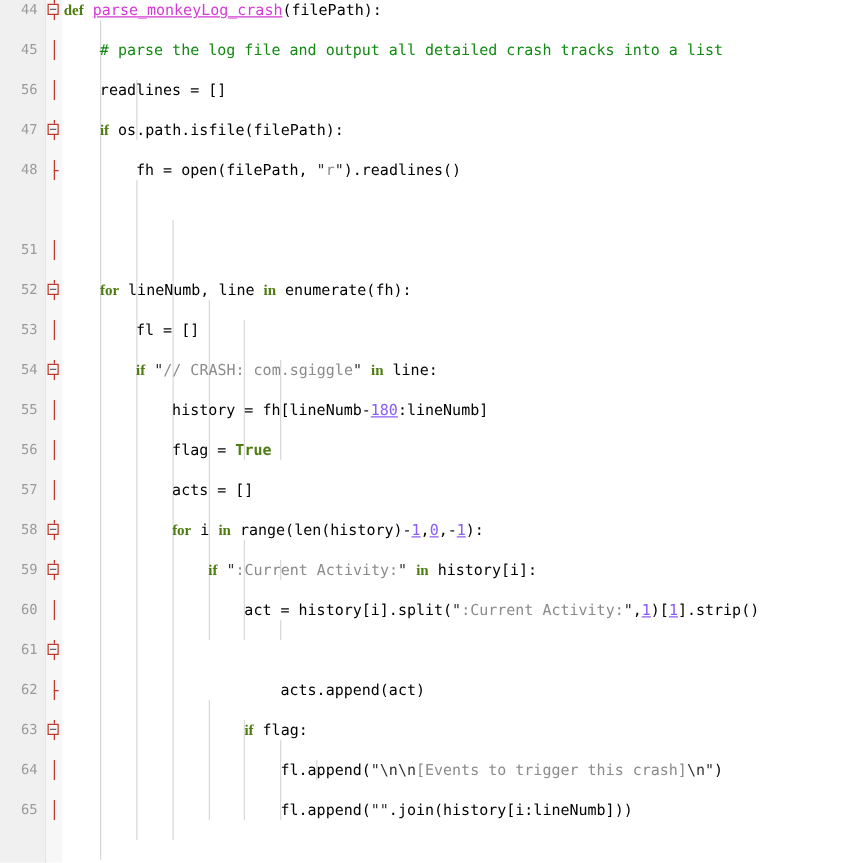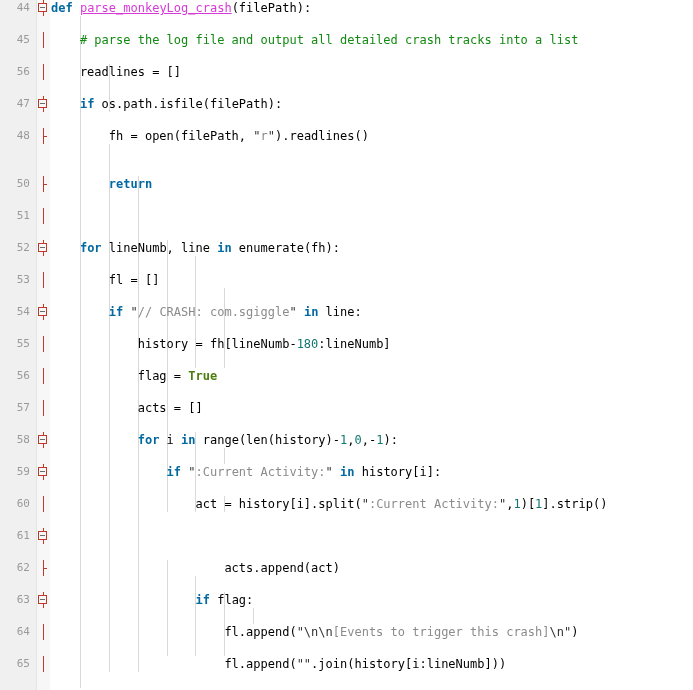--- a/index.html
+++ b/index.html
@@ -119,24 +119,24 @@
     z-index: 1;
     pointer-events: none;
   }
   .guide {
     position: absolute;
     width: 1px;
     background: #d9d9d9;
   }
 
   
-  .kw   { color: #0369a1; font-weight: bold; }  
+  .kw   { color: #4d7c0f; font-weight: bold; font-family: Liberation Serif, serif; }  
   .bkw  { color: #4d7c0f; font-weight: bold; }  
   .fn   { color: #d63ad6; text-decoration: underline; }  
-  .num  { color: #0f766e; }                     
+  .num  { color: #8b5cf6; text-decoration: underline; }                     
   .cmt  { color: #128a12; }                     
   .str  { color: #8b8b8b; }                     
   .q    { color: #333333; }                     
   .pl   { color: #000000; }                     
 </style>
 </head>
 <body>
 
 <div id="editor">
 
@@ -159,21 +159,20 @@
       <div class="guide" style="left: 224px; top: 592px; height: 64px;"></div>
       <div class="guide" style="left: 253px; top: 608px; height: 16px;"></div>
     </div>
 
   <div class="rows" id="rows">
       <div class="row" style="top: 0px;"><div class="lineno-cell">44</div><div class="fold-cell"><div class="fold-line half-top"></div><div class="fold-line half-bot"></div><div class="fold-box"></div></div><div class="code-cell"><span class="kw">def</span><span class="pl"> </span><span class="fn">parse_monkeyLog_crash</span><span class="pl">(filePath):</span></div></div>
       <div class="row" style="top: 16px;"><div class="lineno-cell">45</div><div class="fold-cell"><div class="fold-line"></div></div><div class="code-cell"><span class="cmt">    # parse the log file and output all detailed crash tracks into a list</span></div></div>
       <div class="row" style="top: 32px;"><div class="lineno-cell">56</div><div class="fold-cell"><div class="fold-line"></div></div><div class="code-cell"><span class="pl">    readlines = []</span></div></div>
       <div class="row" style="top: 48px;"><div class="lineno-cell">47</div><div class="fold-cell"><div class="fold-line half-top"></div><div class="fold-line half-bot"></div><div class="fold-box"></div></div><div class="code-cell"><span class="pl">    </span><span class="kw">if</span><span class="pl"> os.path.isfile(filePath):</span></div></div>
       <div class="row" style="top: 64px;"><div class="lineno-cell">48</div><div class="fold-cell"><div class="fold-line"></div><div class="fold-tick"></div></div><div class="code-cell"><span class="pl">        fh = open(filePath, </span><span class="q">"</span><span class="str">r</span><span class="q">"</span><span class="pl">).readlines()</span></div></div>
-      <div class="row" style="top: 96px;"><div class="lineno-cell">50</div><div class="fold-cell"><div class="fold-line"></div><div class="fold-tick"></div></div><div class="code-cell"><span class="pl">        </span><span class="kw">return</span></div></div>
       <div class="row" style="top: 112px;"><div class="lineno-cell">51</div><div class="fold-cell"><div class="fold-line"></div></div><div class="code-cell"></div></div>
       <div class="row" style="top: 128px;"><div class="lineno-cell">52</div><div class="fold-cell"><div class="fold-line half-top"></div><div class="fold-line half-bot"></div><div class="fold-box"></div></div><div class="code-cell"><span class="pl">    </span><span class="kw">for</span><span class="pl"> lineNumb, line </span><span class="kw">in</span><span class="pl"> enumerate(fh):</span></div></div>
       <div class="row" style="top: 144px;"><div class="lineno-cell">53</div><div class="fold-cell"><div class="fold-line"></div></div><div class="code-cell"><span class="pl">        fl = []</span></div></div>
       <div class="row" style="top: 160px;"><div class="lineno-cell">54</div><div class="fold-cell"><div class="fold-line half-top"></div><div class="fold-line half-bot"></div><div class="fold-box"></div></div><div class="code-cell"><span class="pl">        </span><span class="kw">if</span><span class="pl"> </span><span class="q">"</span><span class="str">// CRASH: com.sgiggle</span><span class="q">"</span><span class="pl"> </span><span class="kw">in</span><span class="pl"> line:</span></div></div>
       <div class="row" style="top: 176px;"><div class="lineno-cell">55</div><div class="fold-cell"><div class="fold-line"></div></div><div class="code-cell"><span class="pl">            history = fh[lineNumb-</span><span class="num">180</span><span class="pl">:lineNumb]</span></div></div>
       <div class="row" style="top: 192px;"><div class="lineno-cell">56</div><div class="fold-cell"><div class="fold-line"></div></div><div class="code-cell"><span class="pl">            flag = </span><span class="bkw">True</span></div></div>
       <div class="row" style="top: 208px;"><div class="lineno-cell">57</div><div class="fold-cell"><div class="fold-line"></div></div><div class="code-cell"><span class="pl">            acts = []</span></div></div>
       <div class="row" style="top: 224px;"><div class="lineno-cell">58</div><div class="fold-cell"><div class="fold-line half-top"></div><div class="fold-line half-bot"></div><div class="fold-box"></div></div><div class="code-cell"><span class="pl">            </span><span class="kw">for</span><span class="pl"> i </span><span class="kw">in</span><span class="pl"> range(len(history)-</span><span class="num">1</span><span class="pl">,</span><span class="num">0</span><span class="pl">,-</span><span class="num">1</span><span class="pl">):</span></div></div>
       <div class="row" style="top: 240px;"><div class="lineno-cell">59</div><div class="fold-cell"><div class="fold-line half-top"></div><div class="fold-line half-bot"></div><div class="fold-box"></div></div><div class="code-cell"><span class="pl">                </span><span class="kw">if</span><span class="pl"> </span><span class="q">"</span><span class="str">:Current Activity:</span><span class="q">"</span><span class="pl"> </span><span class="kw">in</span><span class="pl"> history[i]:</span></div></div>
       <div class="row" style="top: 256px;"><div class="lineno-cell">60</div><div class="fold-cell"><div class="fold-line"></div></div><div class="code-cell"><span class="pl">                    act = history[i].split(</span><span class="q">"</span><span class="str">:Current Activity:</span><span class="q">"</span><span class="pl">,</span><span class="num">1</span><span class="pl">)[</span><span class="num">1</span><span class="pl">].strip()</span></div></div>

